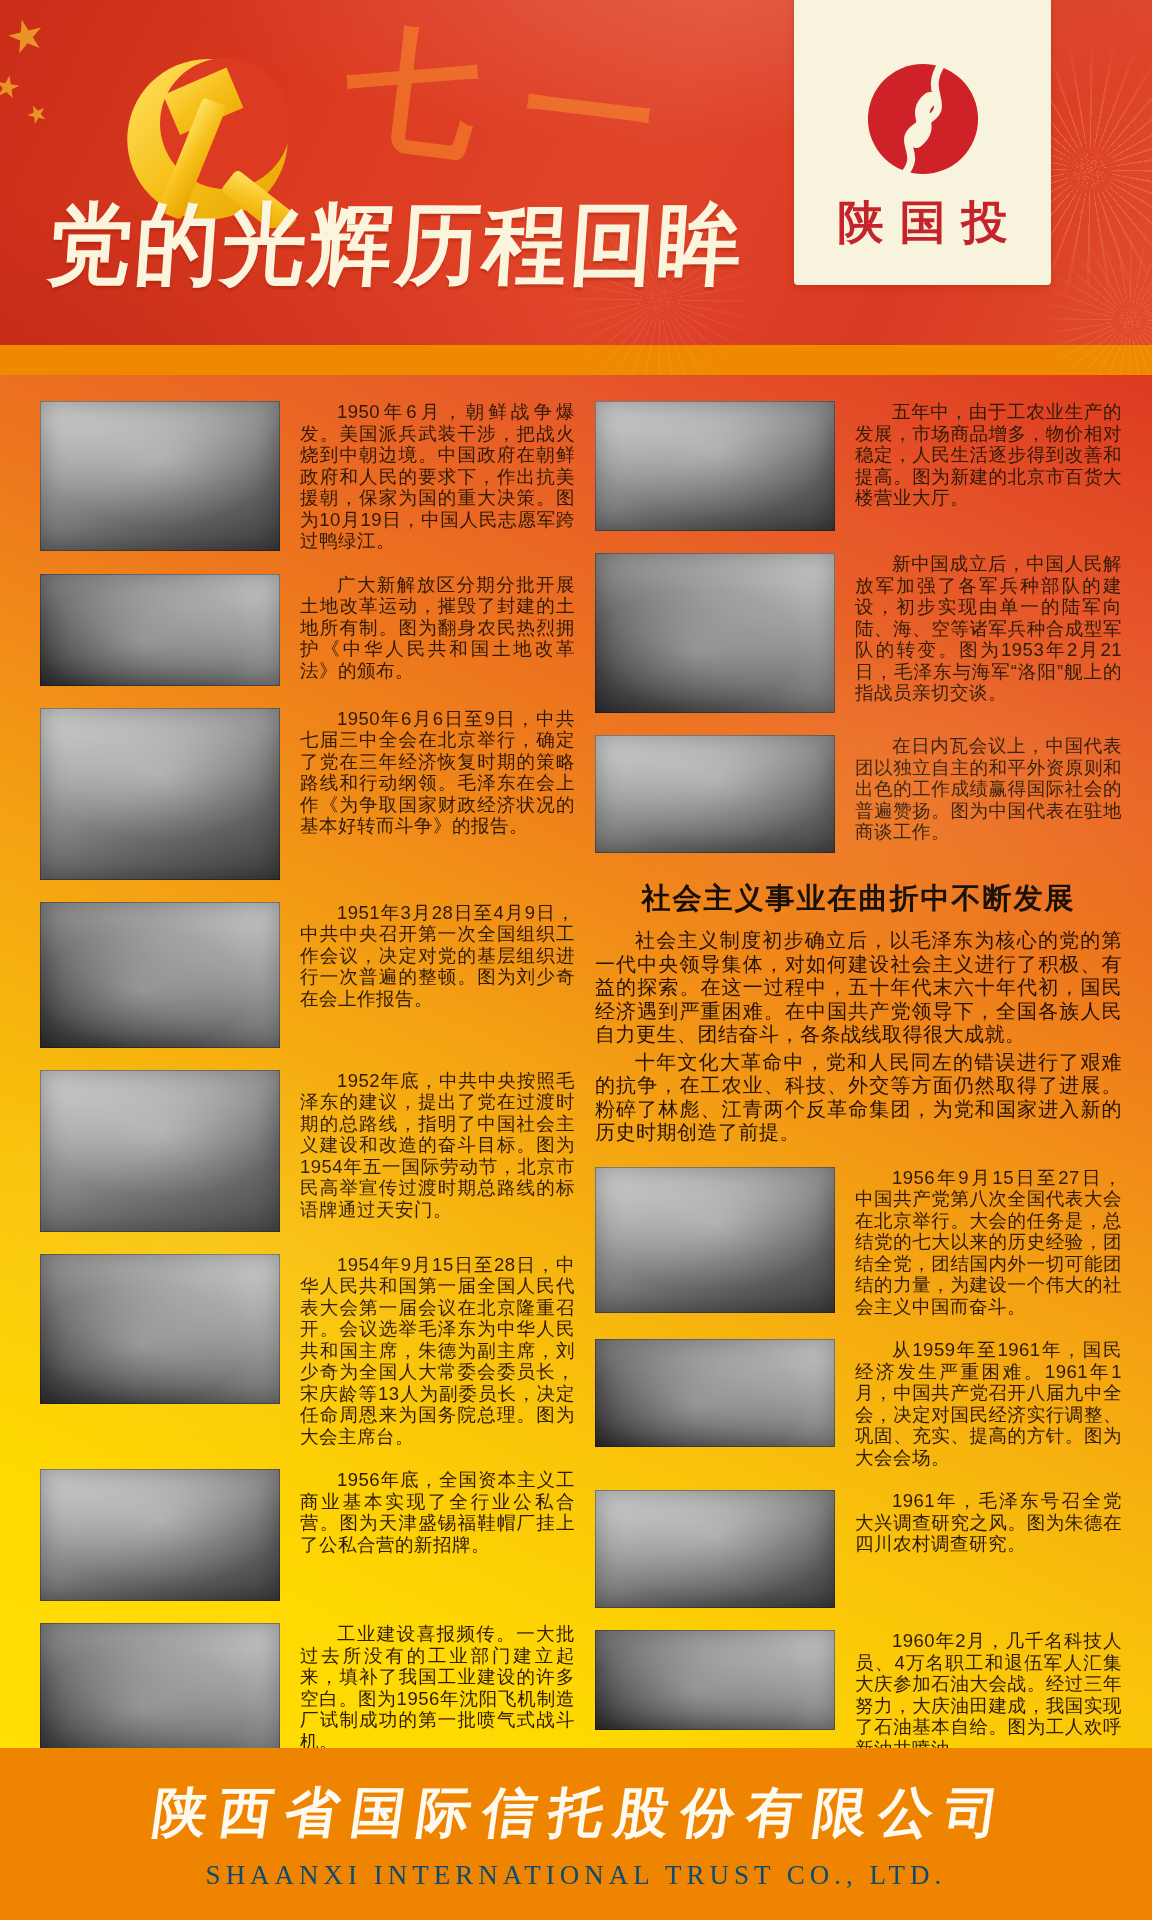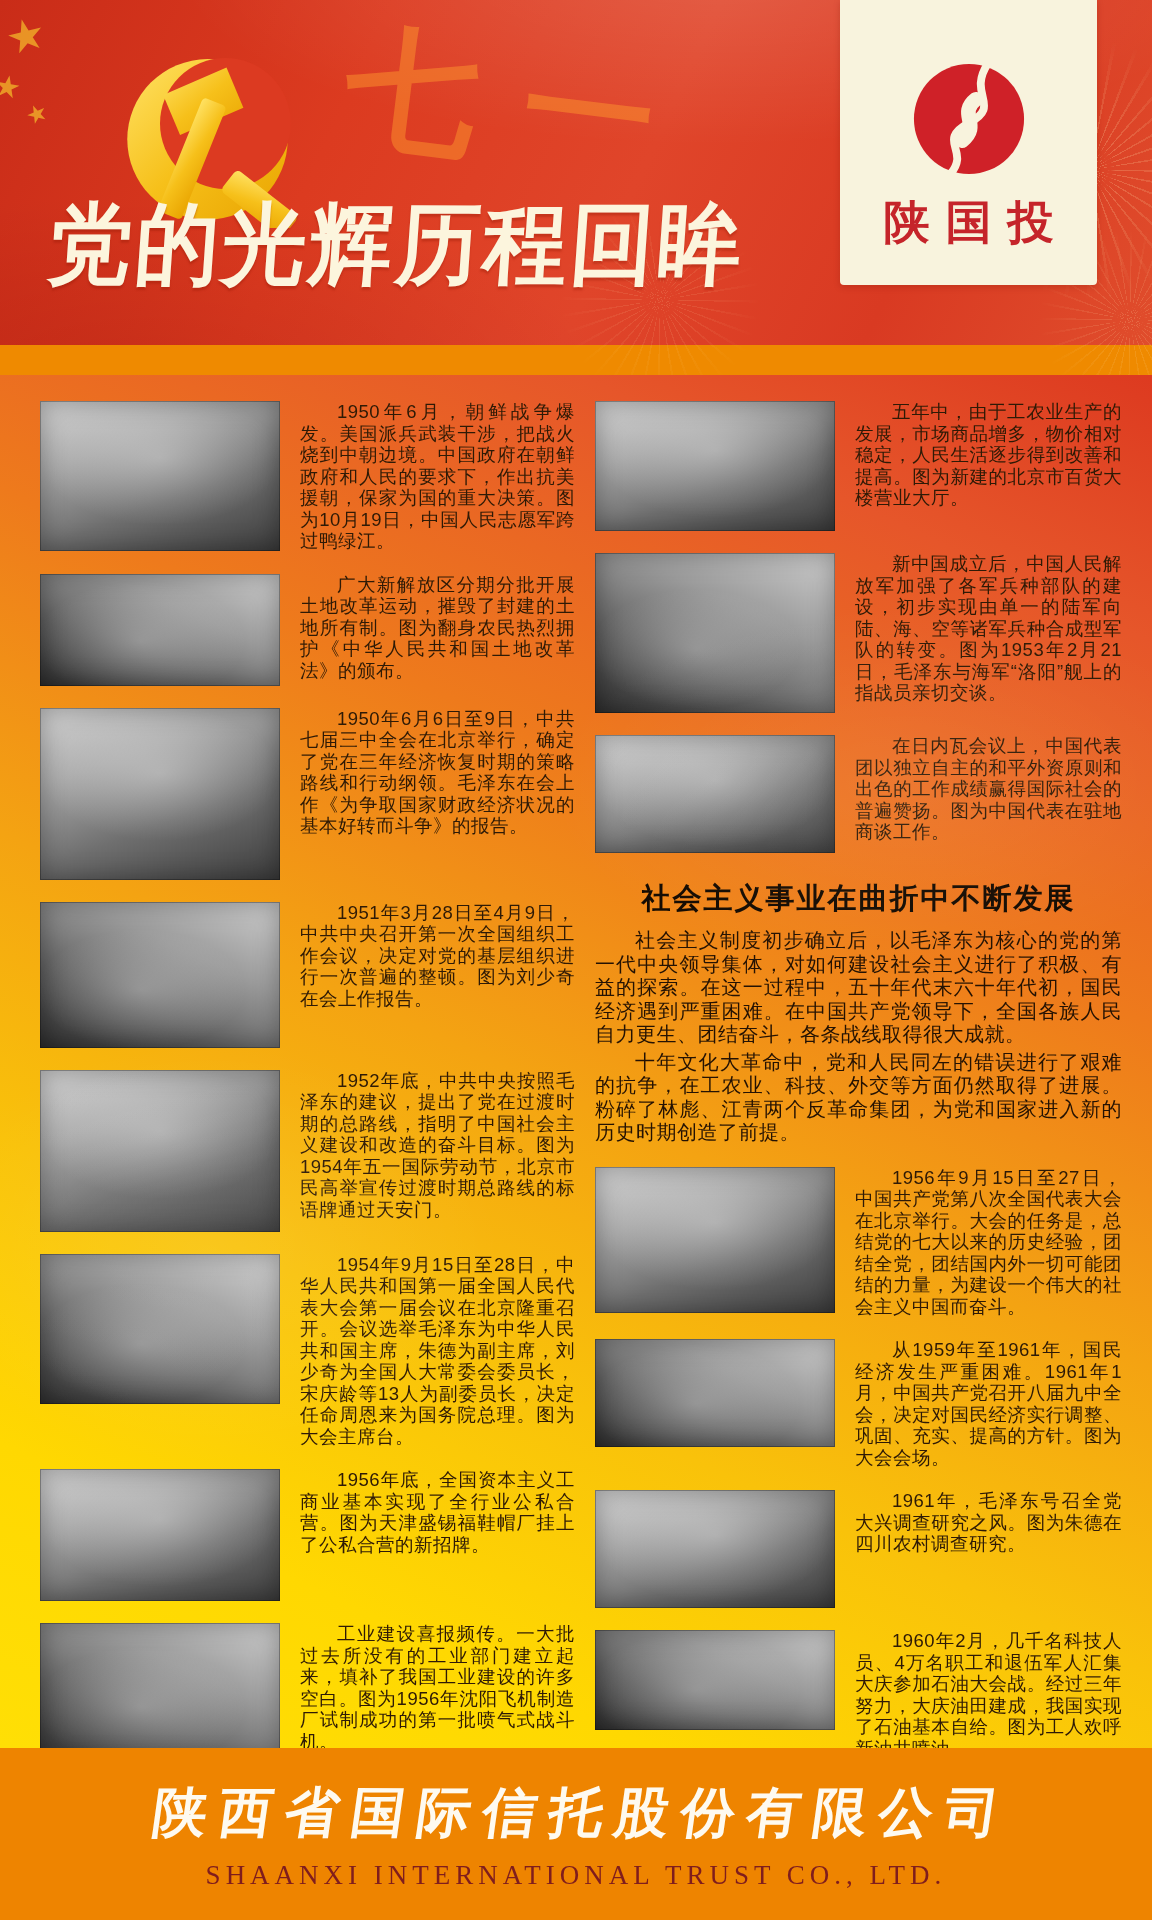--- a/index.html
+++ b/index.html
@@ -32,21 +32,20 @@
   .page-title{
     position:absolute;left:44px;top:192px;margin:0;
     font-size:84px;font-weight:900;color:#fcf5dd;letter-spacing:3px;white-space:nowrap;
     transform:skewX(-4deg) scaleY(1.06);transform-origin:left bottom;
     text-shadow:0 3px 2px rgba(150,25,5,.35);
   }
   .logo-panel{
     position:absolute;left:794px;top:0;width:257px;height:285px;
     background:#f8f3dd;border-radius:0 0 4px 4px;text-align:center;
     box-shadow:0 2px 6px rgba(120,20,0,.25);
-    margin-left:46px;
   }
   .logo-mark{margin-top:60px;}
   .logo-text{
     margin-top:10px;font-size:46px;font-weight:700;color:#c5242a;
     letter-spacing:16px;text-indent:16px;
     font-family:"Liberation Serif","DejaVu Serif",serif;
   }
   
   .band{flex:0 0 30px;height:30px;background:#ef8a00;}
   
@@ -91,21 +90,21 @@
   .footer{
     flex:0 0 172px;height:172px;background:#ee8400;text-align:center;
     display:flex;flex-direction:column;justify-content:center;gap:10px;
   }
   .company-cn{
     margin:0;color:#fefaf0;font-size:54px;font-weight:700;letter-spacing:12px;
     font-family:"Liberation Serif","DejaVu Serif",serif;
     transform:skewX(-8deg);text-indent:12px;
   }
   .company-en{
-    margin:0;color:#7f1d1d;font-size:27px;letter-spacing:5px;
+    margin:0;color:#0c4a6e;font-size:27px;letter-spacing:5px;
     font-family:"Liberation Serif","DejaVu Serif",serif;
   }
 </style>
 </head>
 <body>
 
 <div class="poster">
 
   <div class="header">
     <div class="fw fw1"></div>

